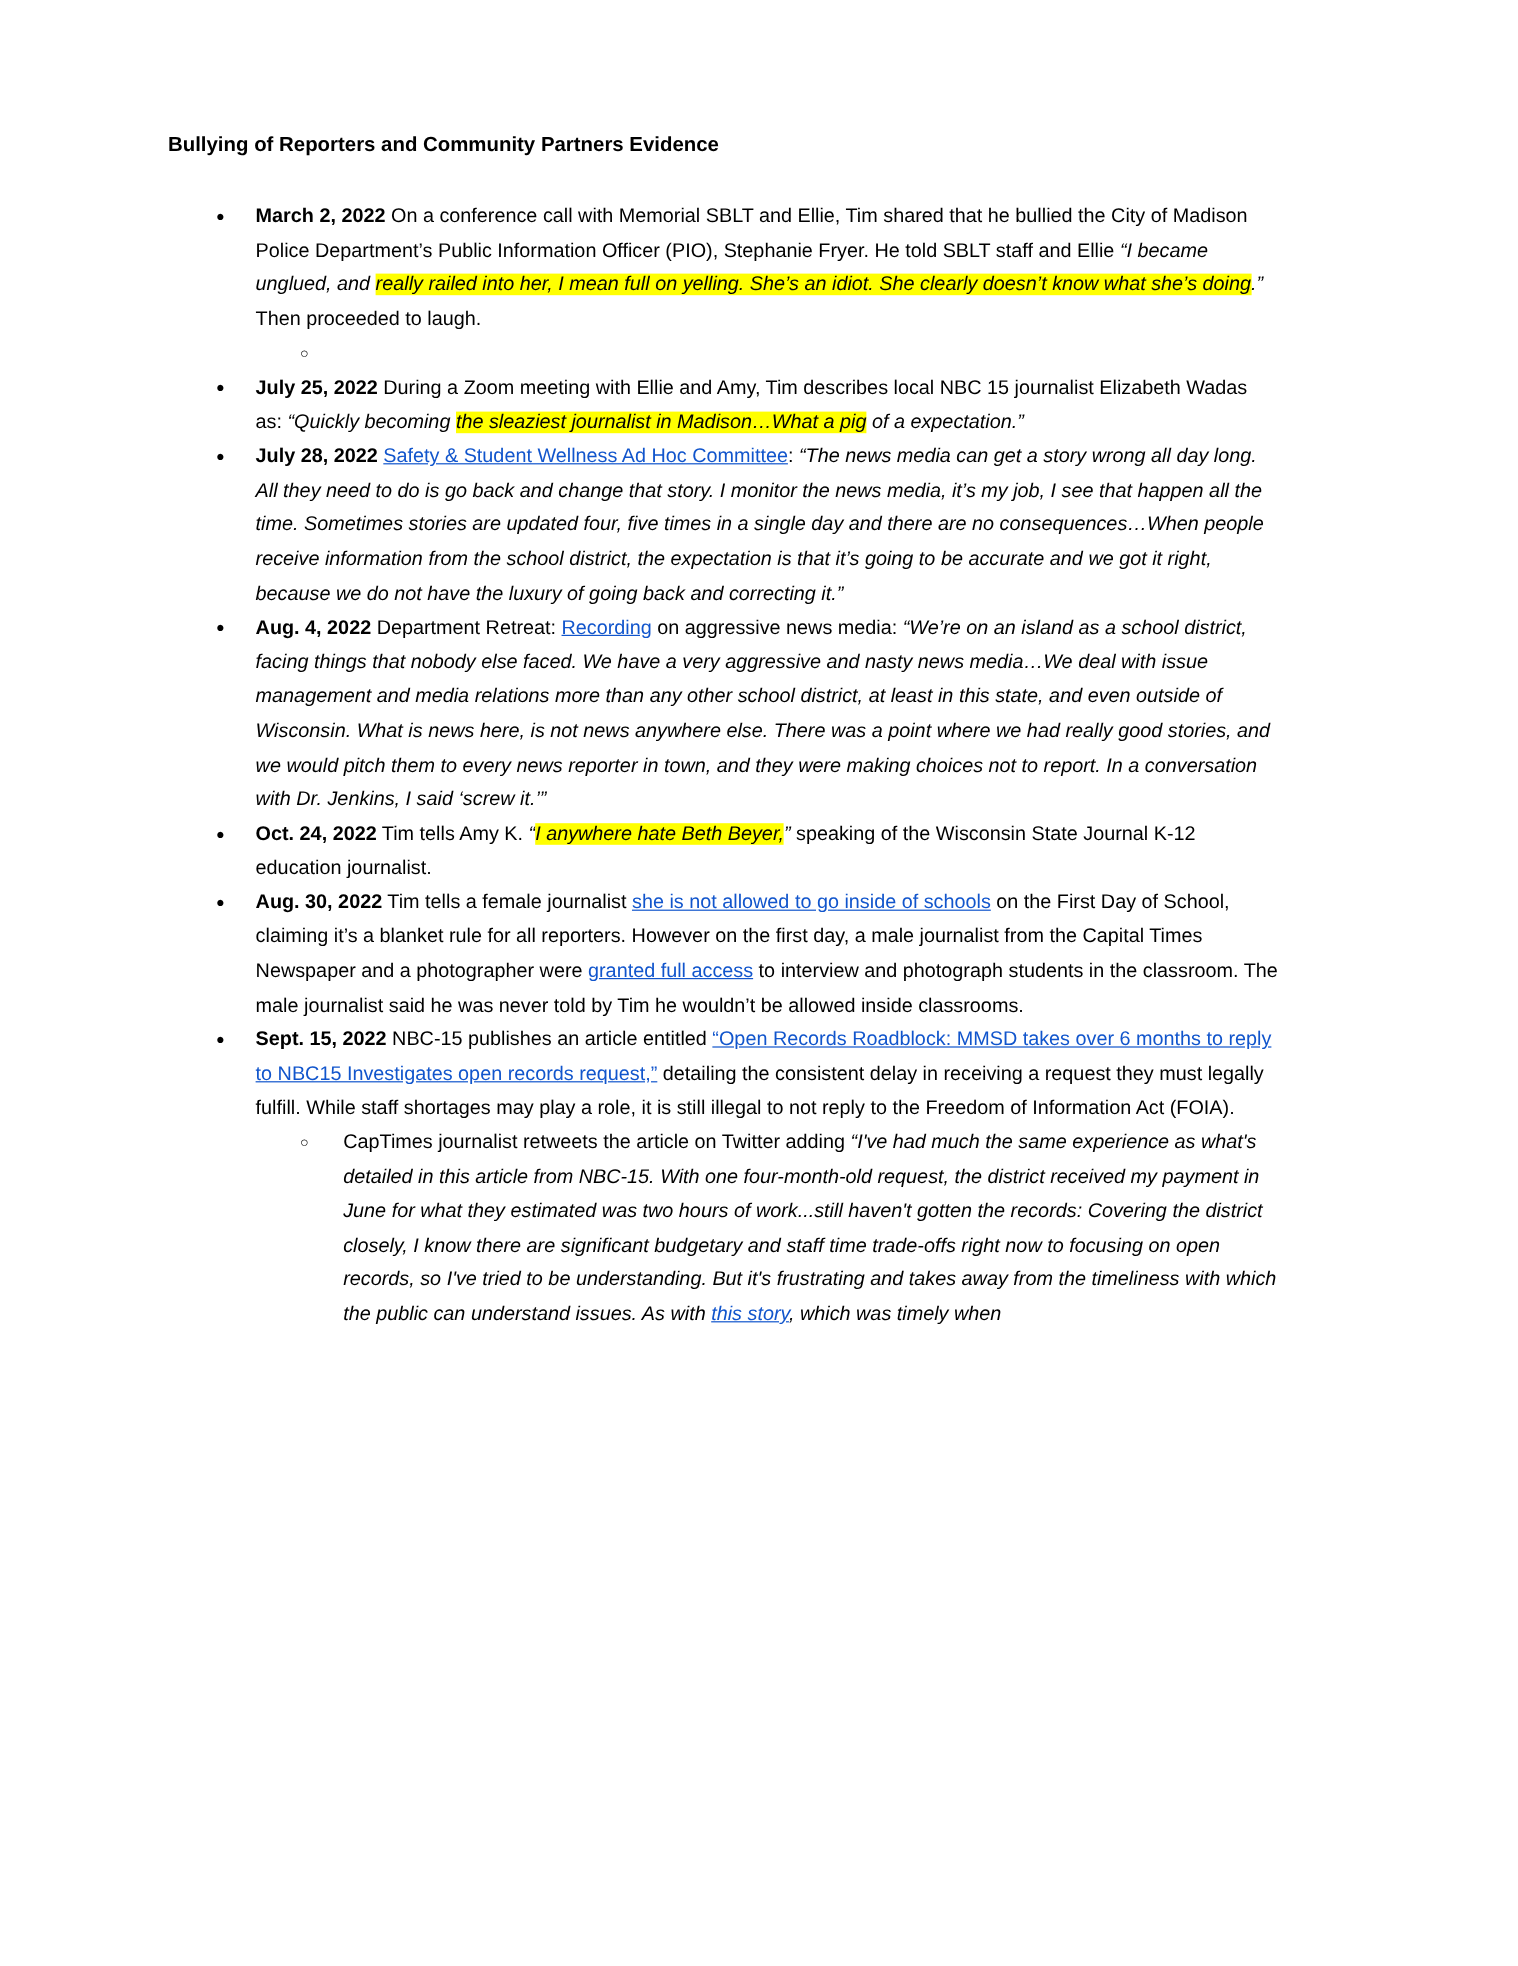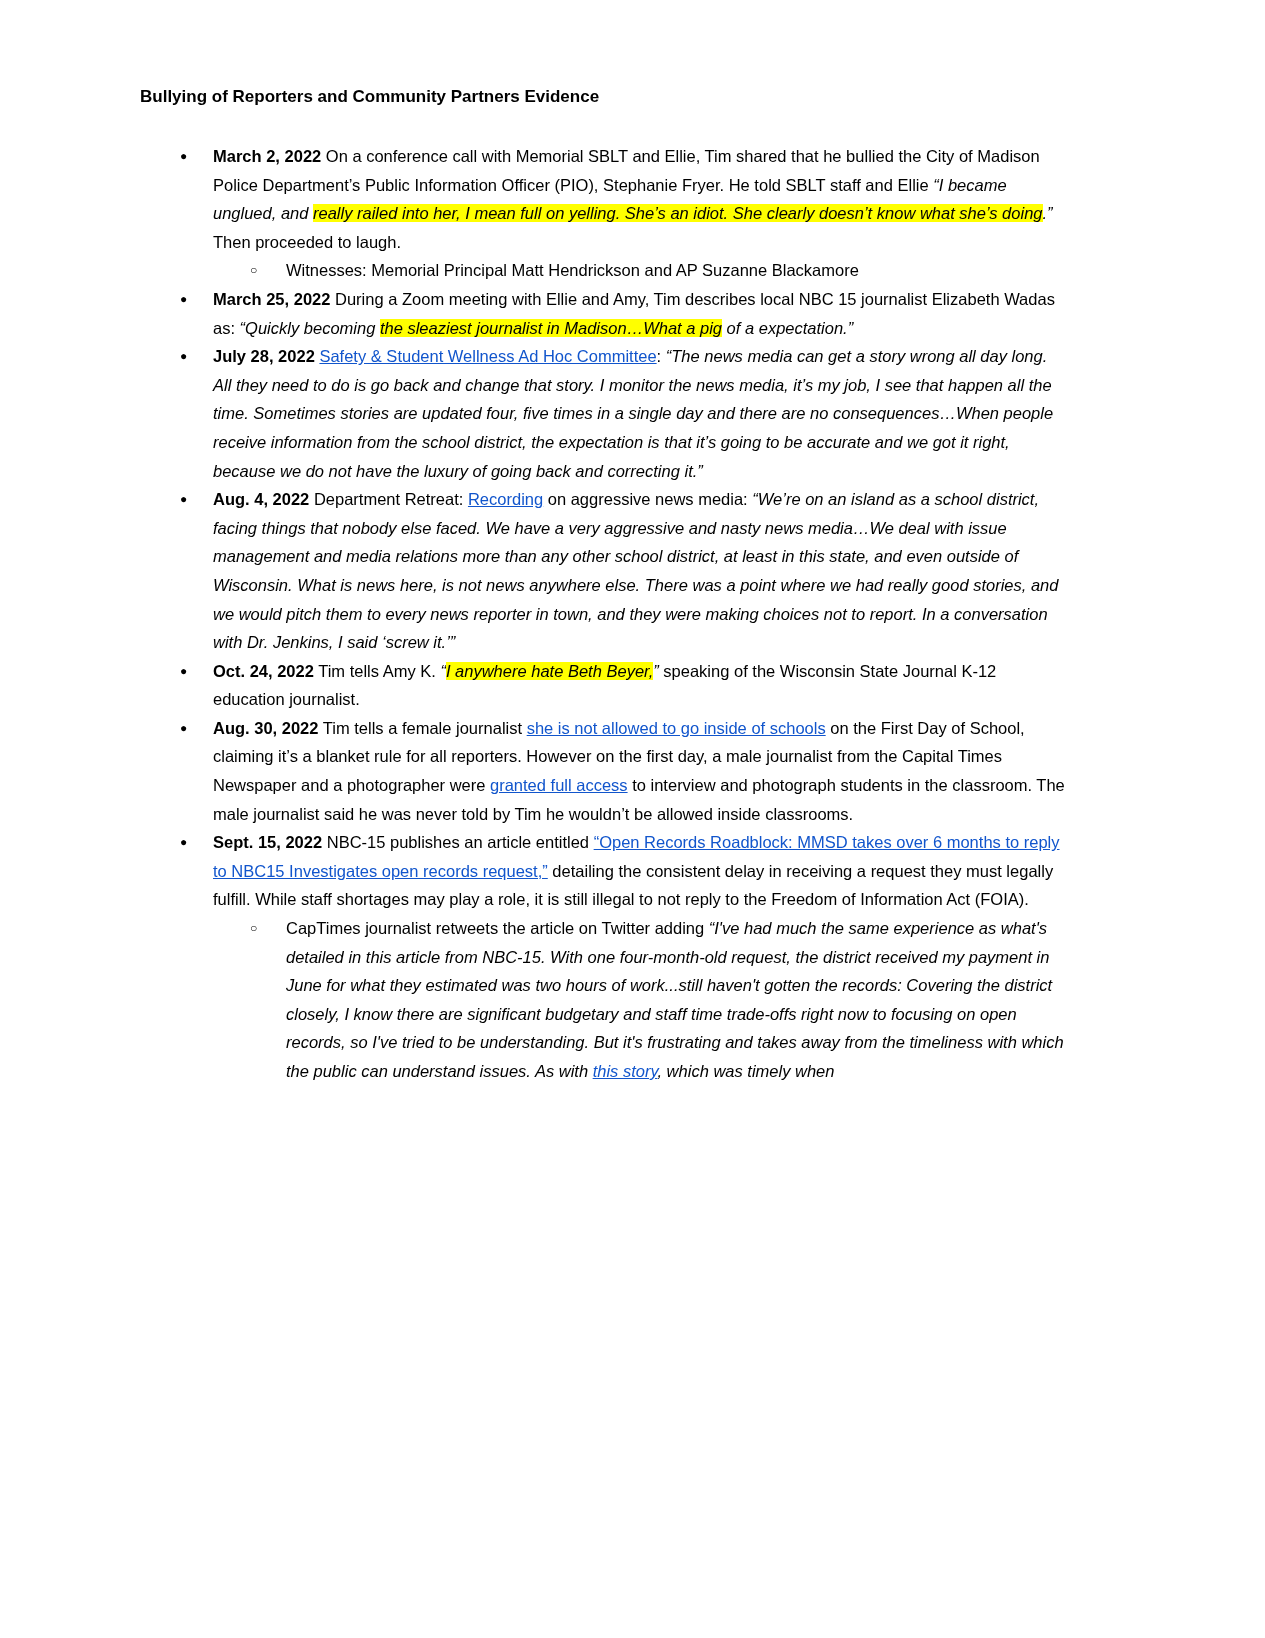--- a/index.html
+++ b/index.html
@@ -9,21 +9,21 @@
     background: var(--bg, #ffffff);
     overflow: hidden;
   }
   body {
     font-family: "Liberation Sans", sans-serif;
     font-size: 16.5px;
     line-height: 28.6px;
     color: var(--text, #000000);
   }
   .page {
-    padding: 86px 200px 0 140px;
+    padding: 110px 200px 0 140px;
   }
   .doc-title {
     font-size: 17px;
     font-weight: bold;
     line-height: 22px;
     margin-bottom: 34px;
   }
   .bullet-list { width: 100%; }
   .li { display: flex; }
   .li .content { flex: 1; }
@@ -44,25 +44,24 @@
 
 <div class="page">
   <h1 class="doc-title">Bullying of Reporters and Community Partners Evidence</h1>
   <div class="bullet-list" id="bullet-list">
       <div class="li l1">
         <span class="marker">●</span>
         <div class="content"><span class="b">March 2, 2022</span><span> On a conference call with Memorial SBLT and Ellie, Tim shared that he bullied the City of Madison Police Department’s Public Information Officer (PIO), Stephanie Fryer. He told SBLT staff and Ellie </span><span class="i">“I became unglued, and </span><span class="i hl">really railed into her, I mean full on yelling. She’s an idiot. She clearly doesn’t know what she’s doing</span><span class="i">.”</span><span> Then proceeded to laugh.</span></div>
       </div>
       <div class="li l2">
         <span class="marker">○</span>
-        <div class="content"><span>Witnesses: Memorial Principal Matt Hendrickson and AP Suzanne Blackamore</span></div>
       </div>
       <div class="li l1">
         <span class="marker">●</span>
-        <div class="content"><span class="b">March 25, 2022</span><span> During a Zoom meeting with Ellie and Amy, Tim describes local NBC 15 journalist Elizabeth Wadas as: </span><span class="i">“Quickly becoming </span><span class="i hl">the sleaziest journalist in Madison…What a pig</span><span class="i"> of a expectation.”</span></div>
+        <div class="content"><span class="b">July 25, 2022</span><span> During a Zoom meeting with Ellie and Amy, Tim describes local NBC 15 journalist Elizabeth Wadas as: </span><span class="i">“Quickly becoming </span><span class="i hl">the sleaziest journalist in Madison…What a pig</span><span class="i"> of a expectation.”</span></div>
       </div>
       <div class="li l1">
         <span class="marker">●</span>
         <div class="content"><span class="b">July 28, 2022</span><span> </span><a class="link" href="#">Safety &amp; Student Wellness Ad Hoc Committee</a><span>: </span><span class="i">“The news media can get a story wrong all day long. All they need to do is go back and change that story. I monitor the news media, it’s my job, I see that happen all the time. Sometimes stories are updated four, five times in a single day and there are no consequences…When people receive information from the school district, the expectation is that it’s going to be accurate and we got it right, because we do not have the luxury of going back and correcting it.”</span></div>
       </div>
       <div class="li l1">
         <span class="marker">●</span>
         <div class="content"><span class="b">Aug. 4, 2022</span><span> Department Retreat: </span><a class="link" href="#">Recording</a><span> on aggressive news media: </span><span class="i">“We’re on an island as a school district, facing things that nobody else faced. We have a very aggressive and nasty news media…We deal with issue management and media relations more than any other school district, at least in this state, and even outside of Wisconsin. What is news here, is not news anywhere else. There was a point where we had really good stories, and we would pitch them to every news reporter in town, and they were making choices not to report. In a conversation with Dr. Jenkins, I said ‘screw it.’”</span></div>
       </div>
       <div class="li l1">

